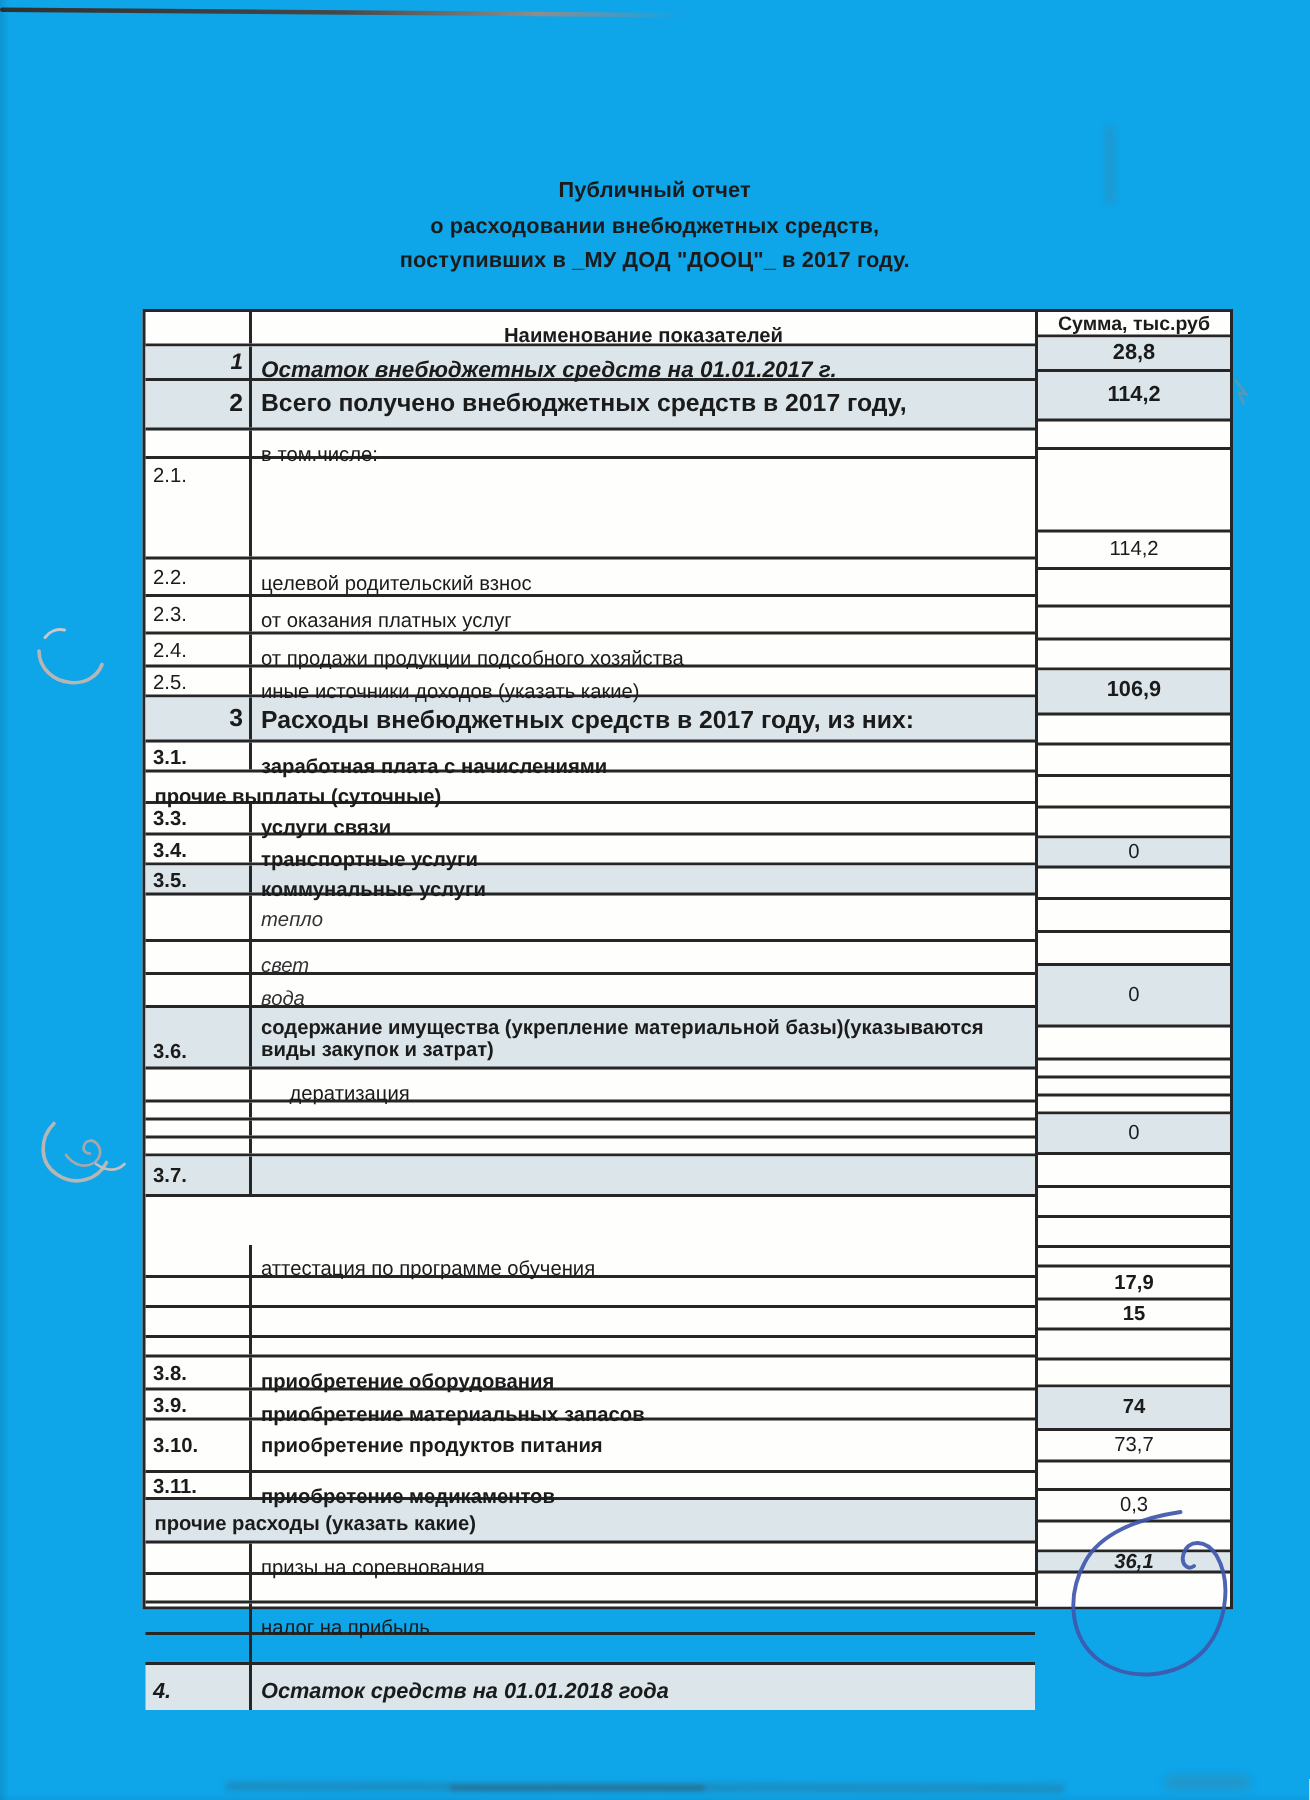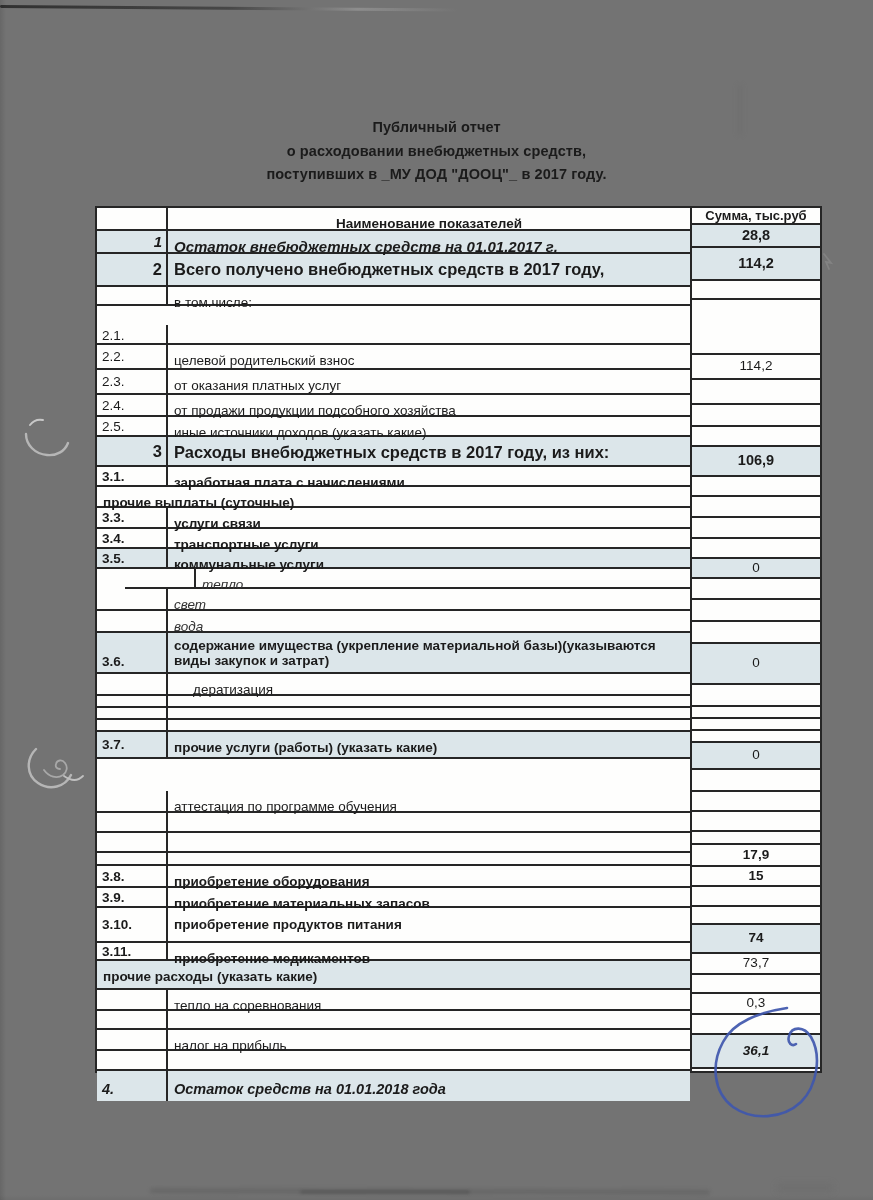--- a/index.html
+++ b/index.html
@@ -1,17 +1,17 @@
 <!DOCTYPE html>
 <html style="--shade: #dce6ea; --border: #262626; --text: #1b1b1b;"><head>
 <meta charset="utf-8">
 <style>
   html,body{margin:0;padding:0;background:#e9e9e9;}
   .page{
-    position:relative;width:873px;height:1200px;background:#737373;
+    position:relative;width:873px;height:1200px;background:#0ea5e9;
     font-family:"Liberation Sans",sans-serif;color:var(--text,#1b1b1b);
     overflow:hidden;margin:0 auto;
   }
   .page::before{content:'';position:absolute;left:0;top:0;width:6px;height:100%;
     background:linear-gradient(to right,rgba(0,0,0,.10),rgba(0,0,0,0));pointer-events:none;z-index:6;}
   .page::after{content:'';position:absolute;left:0;bottom:0;width:100%;height:5px;
     background:linear-gradient(to top,rgba(0,0,0,.05),rgba(0,0,0,0));pointer-events:none;z-index:6;}
 
   
   .topline{position:absolute;left:0;top:5px;width:458px;height:3px;border-radius:2px;
@@ -93,21 +93,21 @@
           <div class="labcell">Остаток внебюджетных средств на 01.01.2017 г.</div>
         </div>
         <div class="trow shaded c-s2" style="height: 33px;">
           <div class="numcell">2</div>
           <div class="labcell">Всего получено внебюджетных средств в 2017 году,</div>
         </div>
         <div class="trow" style="height: 19px;">
           <div class="numcell"></div>
           <div class="labcell">в том.числе:</div>
         </div>
-        <div class="trow c-top" style="height: 39px; align-items: flex-end;">
+        <div class="trow c-top" style="height: 67px;">
           <div class="numcell">2.1.</div>
         </div>
         <div class="trow" style="height: 25px;">
           <div class="numcell">2.2.</div>
           <div class="labcell">целевой родительский взнос</div>
         </div>
         <div class="trow" style="height: 25px;">
           <div class="numcell">2.3.</div>
           <div class="labcell">от оказания платных услуг</div>
         </div>
@@ -136,21 +136,21 @@
           <div class="labcell">услуги связи</div>
         </div>
         <div class="trow c-b" style="height: 20px;">
           <div class="numcell">3.4.</div>
           <div class="labcell">транспортные услуги</div>
         </div>
         <div class="trow shaded c-b" style="height: 20px;">
           <div class="numcell">3.5.</div>
           <div class="labcell">коммунальные услуги</div>
         </div>
-        <div class="trow c-i" style="height: 20px; margin-left: 28px;">
+        <div class="trow c-i" style="height: 31px;">
           <div class="numcell"></div>
           <div class="labcell">тепло</div>
         </div>
         <div class="trow c-i" style="height: 22px;">
           <div class="numcell"></div>
           <div class="labcell">свет</div>
         </div>
         <div class="trow c-i" style="height: 22px;">
           <div class="numcell"></div>
           <div class="labcell">вода</div>
@@ -170,21 +170,20 @@
         <div class="trow" style="height: 12px;">
           <div class="numcell"></div>
           <div class="labcell"></div>
         </div>
         <div class="trow" style="height: 12px;">
           <div class="numcell"></div>
           <div class="labcell"></div>
         </div>
         <div class="trow shaded c-b" style="height: 27px;">
           <div class="numcell">3.7.</div>
-          <div class="labcell">прочие услуги (работы) (указать какие)</div>
         </div>
         <div class="trow" style="height: 22px; margin-top: 32px;">
           <div class="numcell"></div>
           <div class="labcell">аттестация по программе обучения</div>
         </div>
         <div class="trow" style="height: 20px;">
           <div class="numcell"></div>
           <div class="labcell"></div>
         </div>
         <div class="trow" style="height: 20px;">
@@ -210,21 +209,21 @@
         <div class="trow c-b" style="height: 18px;">
           <div class="numcell">3.11.</div>
           <div class="labcell">приобретение медикаментов</div>
         </div>
         <div class="trow shaded c-b" style="height: 29px; flex-direction: column;">
           <div class="numcell">3.12.</div>
           <div class="labcell">прочие расходы (указать какие)</div>
         </div>
         <div class="trow" style="height: 21px;">
           <div class="numcell"></div>
-          <div class="labcell">тепло на соревнования</div>
+          <div class="labcell">призы на соревнования</div>
         </div>
         <div class="trow" style="height: 19px;">
           <div class="numcell"></div>
           <div class="labcell"></div>
         </div>
         <div class="trow" style="height: 21px;">
           <div class="numcell"></div>
           <div class="labcell">налог на прибыль</div>
         </div>
         <div class="trow" style="height: 20px;">
@@ -291,21 +290,21 @@
           <span class="val vb">74</span>
         </div>
         <div class="vrow" style="height: 21px;">
           <span class="val">73,7</span>
         </div>
         <div class="vrow" style="height: 19px;"></div>
         <div class="vrow" style="height: 21px;">
           <span class="val">0,3</span>
         </div>
         <div class="vrow" style="height: 20px;"></div>
-        <div class="vrow shaded" style="height: 34px;">
+        <div class="vrow shaded" style="height: 14px;">
           <span class="val vbi">36,1</span>
         </div>
       </div>
   </div>
 
   <svg class="overlay" viewBox="0 0 873 1200">
 
     <path d="M 787 1008 C 760 1012, 733 1022, 723 1042 C 711 1064, 713 1092, 733 1107
          C 753 1121, 783 1119, 801 1102 C 817 1086, 822 1056, 811 1037
          C 804 1026, 792 1026, 789 1036 C 787 1043, 792 1047, 796 1044" fill="none" stroke="#3f57ac" stroke-width="2.6" stroke-linecap="round" opacity="0.92"></path>

